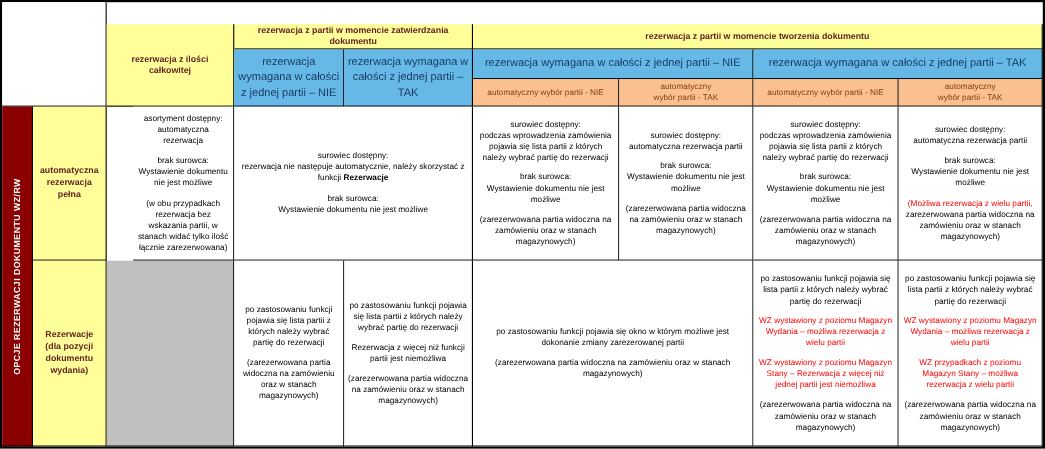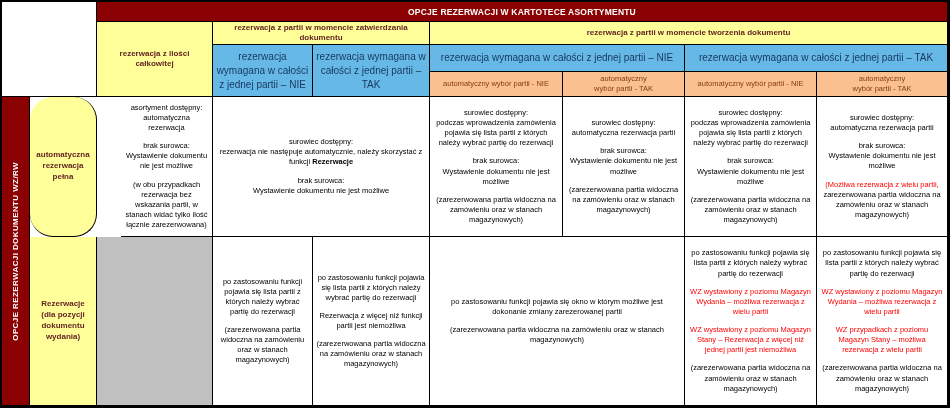--- a/index.html
+++ b/index.html
@@ -56,21 +56,21 @@
   .c-tworz   { grid-column: 6 / 10; grid-row: 2 / 3; }
   .c-zn      { grid-column: 4 / 5;  grid-row: 3 / 5; }
   .c-zt      { grid-column: 5 / 6;  grid-row: 3 / 5; }
   .c-tn      { grid-column: 6 / 8;  grid-row: 3 / 4; }
   .c-tt      { grid-column: 8 / 10; grid-row: 3 / 4; }
   .c-a1      { grid-column: 6 / 7;  grid-row: 4 / 5; }
   .c-a2      { grid-column: 7 / 8;  grid-row: 4 / 5; }
   .c-a3      { grid-column: 8 / 9;  grid-row: 4 / 5; }
   .c-a4      { grid-column: 9 / 10; grid-row: 4 / 5; }
   .c-band    { grid-column: 1 / 2;  grid-row: 5 / 7; }
-  .c-rh1     { grid-column: 2 / 3;  grid-row: 5 / 6; border-radius: 23px; }
+  .c-rh1     { grid-column: 2 / 3;  grid-row: 5 / 6; }
   .c-rh2     { grid-column: 2 / 3;  grid-row: 6 / 7; }
   .c-r1c1    { grid-column: 3 / 4;  grid-row: 5 / 6; margin-left: 24px; }
   .c-r1c23   { grid-column: 4 / 6;  grid-row: 5 / 6; }
   .c-r1c4    { grid-column: 6 / 7;  grid-row: 5 / 6; }
   .c-r1c5    { grid-column: 7 / 8;  grid-row: 5 / 6; }
   .c-r1c6    { grid-column: 8 / 9;  grid-row: 5 / 6; }
   .c-r1c7    { grid-column: 9 / 10; grid-row: 5 / 6; }
   .c-r2c1    { grid-column: 3 / 4;  grid-row: 6 / 7; }
   .c-r2c2    { grid-column: 4 / 5;  grid-row: 6 / 7; }
   .c-r2c3    { grid-column: 5 / 6;  grid-row: 6 / 7; }
@@ -78,21 +78,20 @@
   .c-r2c6    { grid-column: 8 / 9;  grid-row: 6 / 7; }
   .c-r2c7    { grid-column: 9 / 10; grid-row: 6 / 7; }
 </style>
 </head>
 <body>
 
 <div class="matrix">
 
   <div class="cell white c-blank"></div>
 
-  <div class="cell darkred title-cell c-title">OPCJE REZERWACJI W KARTOTECE ASORTYMENTU</div>
 
   <div class="cell yellow yellow-hdr c-zatw">rezerwacja z partii w momencie zatwierdzania dokumentu</div>
 
   <div class="cell yellow yellow-hdr c-qty">rezerwacja z ilości całkowitej</div>
 
   <div class="cell yellow yellow-hdr c-tworz">rezerwacja z partii w momencie tworzenia dokumentu</div>
 
   <div class="cell blue blue-hdr c-zn">rezerwacja wymagana w całości z jednej partii – NIE</div>
 
   <div class="cell blue blue-hdr c-zt">rezerwacja wymagana w całości z jednej partii – TAK</div>

